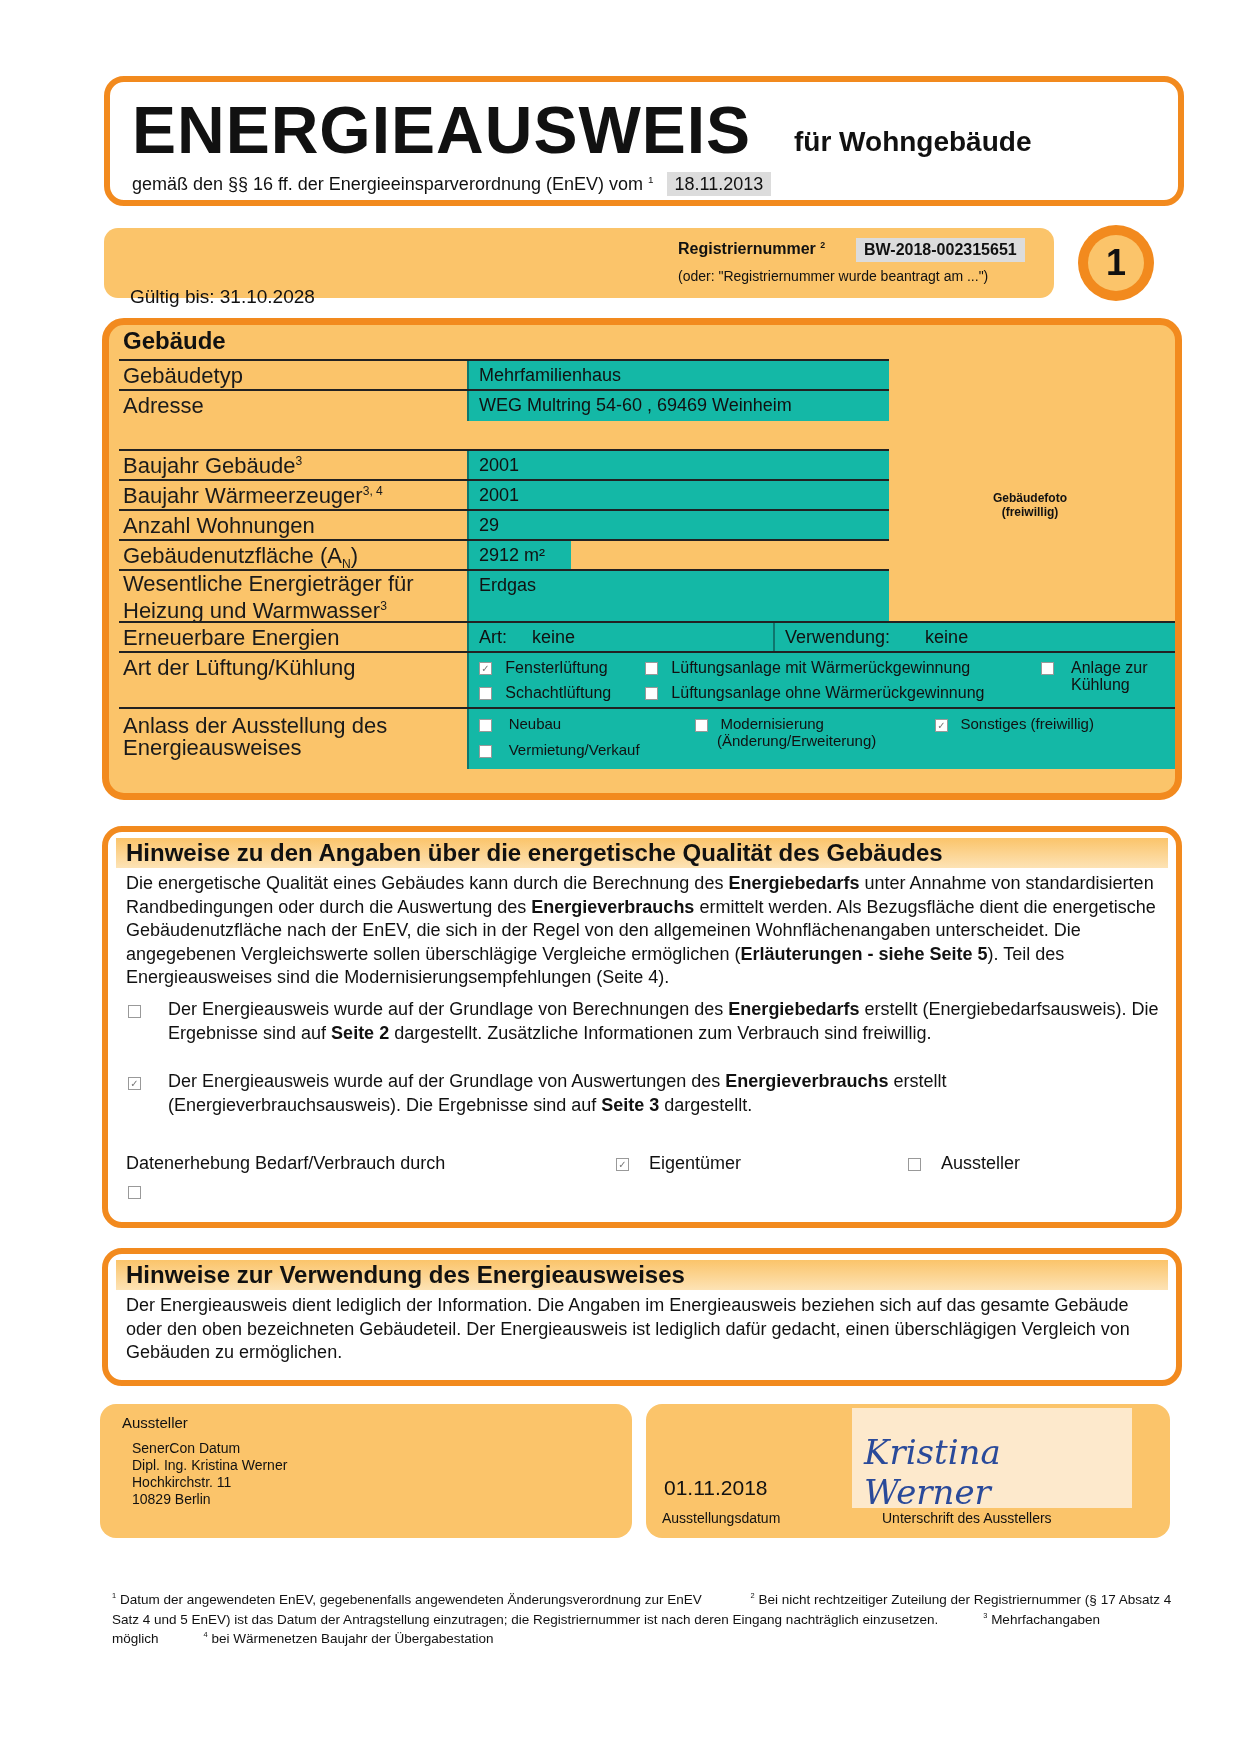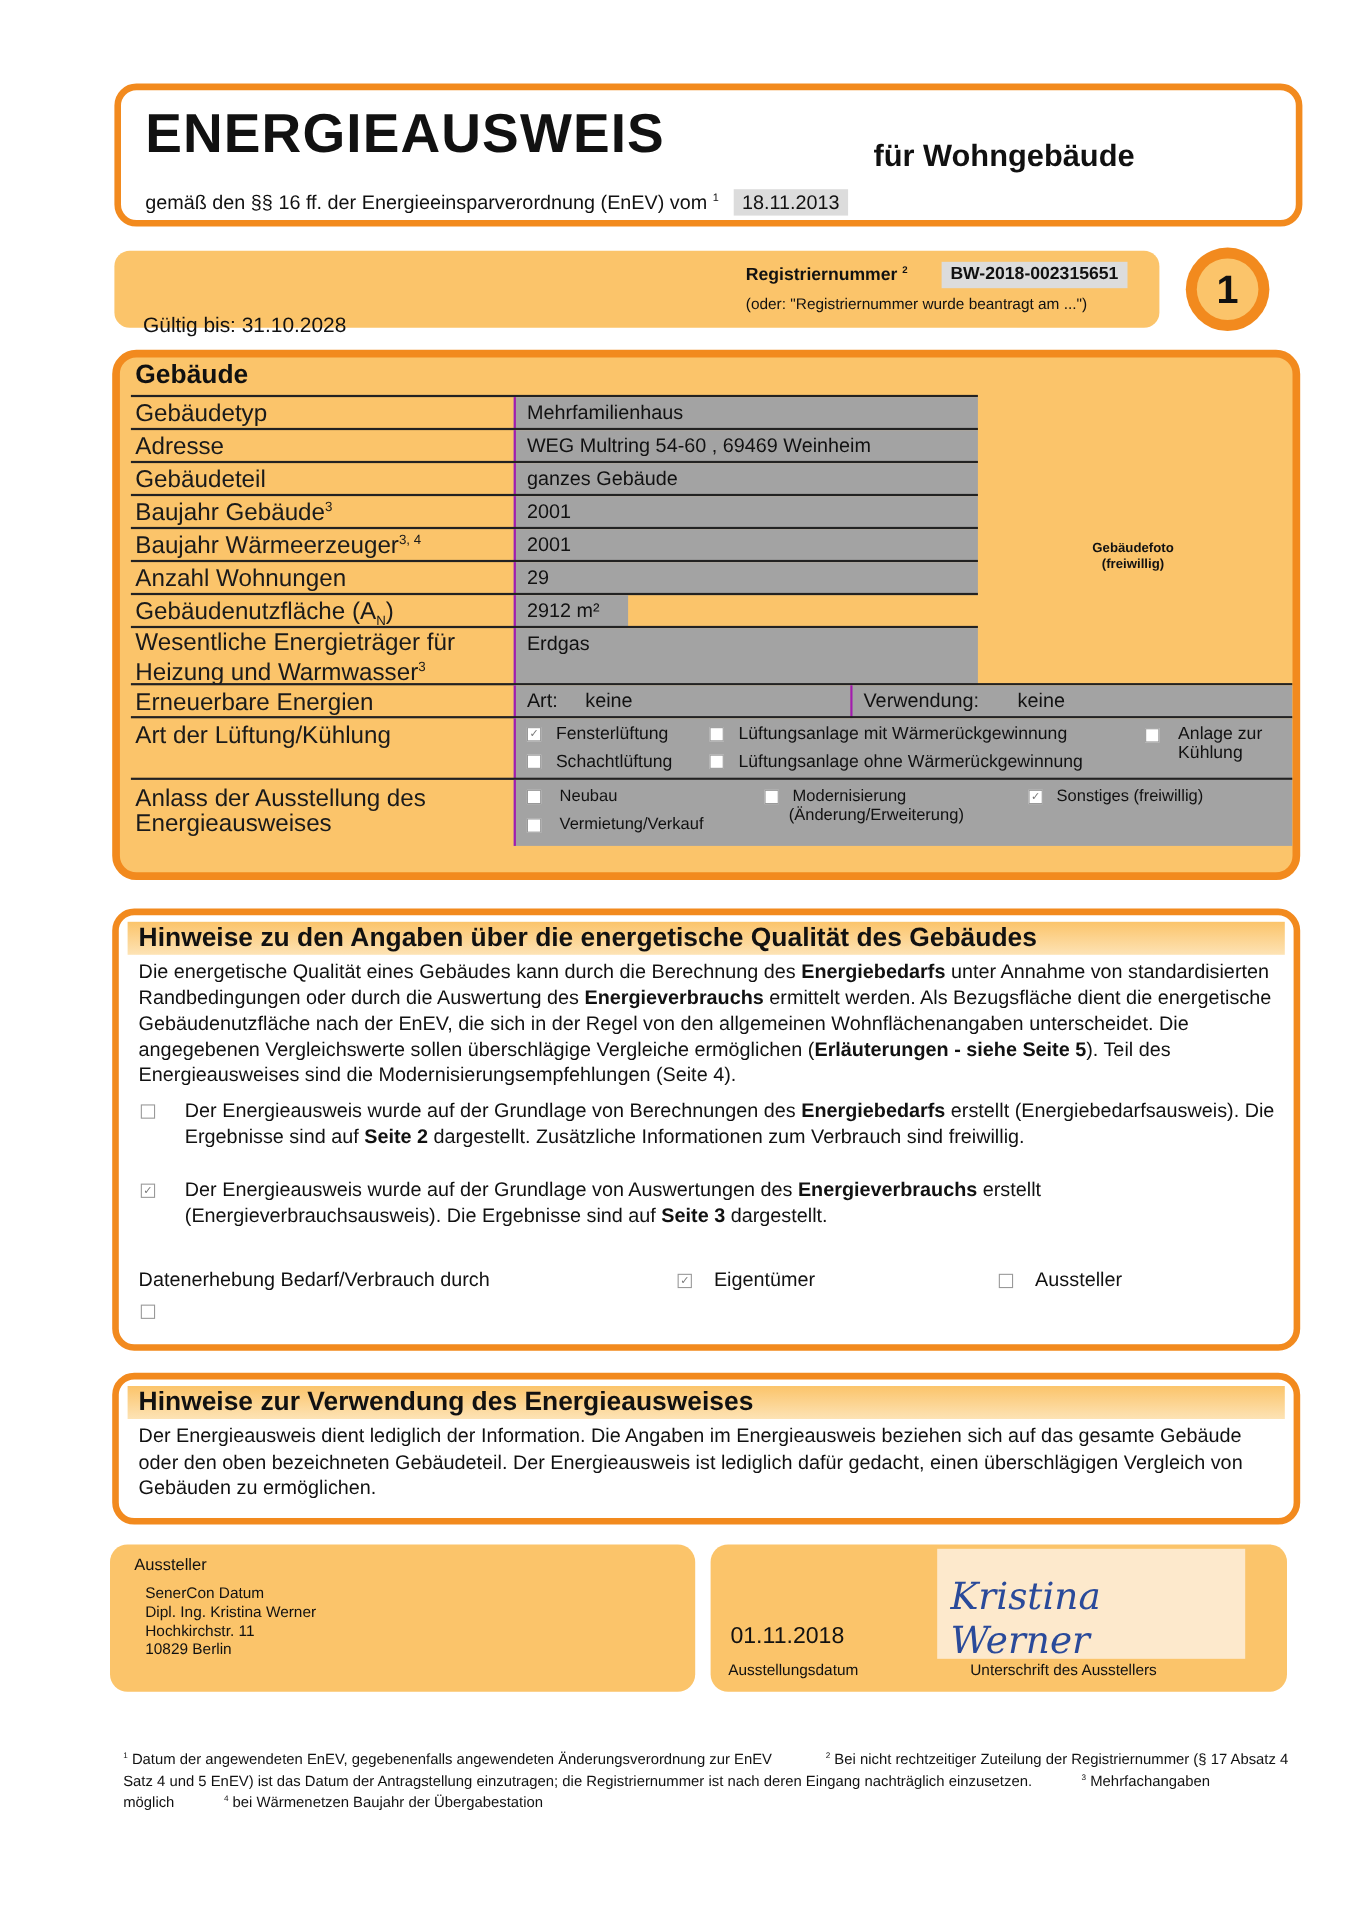--- a/index.html
+++ b/index.html
@@ -8,21 +8,21 @@
   .abs { position: absolute; }
   .orange-frame { border: 6px solid #f28a1e; border-radius: 20px; background: #fff; box-sizing: border-box; }
   .cream { background: #fbc46a; }
   .chk { display: inline-block; width: 11px; height: 11px; border: 1px solid #999; background: #fff;
          font-size: 10px; line-height: 11px; text-align: center; color: #777; vertical-align: middle; }
   .chk.on::after { content: "\2713"; }
   sup { font-size: 0.55em; }
 
   
   #header { left: 104px; top: 76px; width: 1080px; height: 130px; }
-  #title { left: 22px; top: 10px; font-size: 50px; font-weight: bold; letter-spacing: 1px; color:#111; }
+  #title { left: 22px; top: 10px; font-size: 66px; font-weight: bold; letter-spacing: 1px; color:#111; }
   #subtitle { left: 684px; top: 44px; font-size: 28px; font-weight: bold; }
   #enev-line { left: 22px; top: 92px; font-size: 18px; }
   #enev-date { background: #dcdcdc; padding: 2px 8px; margin-left: 8px; }
 
   
   #validity { left: 104px; top: 228px; width: 950px; height: 70px; border-radius: 14px; }
   #valid-until { left: 26px; top: 40px; font-size: 19px; margin-top: 18px; }
   #reg-label { left: 574px; top: 12px; font-size: 16px; font-weight: bold; }
   #reg-num { left: 752px; top: 10px; font-size: 16px; font-weight: bold; background: #dcdcdc; padding: 3px 8px; }
   #reg-note { left: 574px; top: 40px; font-size: 14px; }
@@ -30,21 +30,21 @@
                 background: #f28a1e; }
   #page-badge-inner { position:absolute; left: 10px; top: 10px; width: 56px; height: 56px; border-radius:50%;
                 background:#fbc46a; text-align:center; line-height:56px; font-size: 36px; font-weight:bold; }
 
   
   #gebaeude { left: 102px; top: 318px; width: 1080px; height: 482px; border: 7px solid #f28a1e;
               border-radius: 22px; background: #fbc46a; box-sizing: border-box; overflow: hidden; }
   #geb-title { left: 14px; top: 2px; font-size: 24px; font-weight: bold; }
   .row { position: absolute; left: 10px; width: 1056px; border-top: 2px solid #222; }
   .lbl { position: absolute; left: 4px; font-size: 22px; color:#1a1a1a; }
-  .val { position: absolute; left: 348px; background: #a3a3a3; border-left: 2px solid #a21caf; box-sizing: border-box;
+  .val { position: absolute; left: 348px; background: #14b8a6; border-left: 2px solid #0f766e; box-sizing: border-box;
          font-size: 18px; padding-left: 10px; }
   #photo { left: 780px; top: 34px; width: 282px; height: 282px; }
   #photo-label { position:absolute; left: 0; width: 100%; top: 132px; text-align:center; font-size: 12px; font-weight: bold; }
 
   
   #hinweise1 { left: 102px; top: 826px; width: 1080px; height: 402px; }
   .hx-head { position:absolute; left: 8px; top: 6px; right: 8px; height: 30px; background: linear-gradient(#fbc46a,#fde3b5);
              font-size: 24px; font-weight: bold; padding-left: 10px; line-height: 30px; }
   .para { position:absolute; font-size: 18px; line-height: 23.5px; }
 
@@ -96,24 +96,20 @@
     </div>
   </div>
 
   <div class="row" style="top:34px;height:30px;width:770px;">
     <div class="lbl" style="top:2px">Gebäudetyp</div>
     <div class="val" style="top:0;height:30px;width:422px;line-height:28px">Mehrfamilienhaus</div>
   </div>
   <div class="row" style="top:64px;height:30px;width:770px;">
     <div class="lbl" style="top:2px">Adresse</div>
     <div class="val" style="top:0;height:30px;width:422px;line-height:28px">WEG Multring 54-60 , 69469 Weinheim</div>
-  </div>
-  <div class="row" style="top:94px;height:30px;width:770px;">
-    <div class="lbl" style="top:2px">Gebäudeteil</div>
-    <div class="val" style="top:0;height:30px;width:422px;line-height:28px">ganzes Gebäude</div>
   </div>
   <div class="row" style="top:124px;height:30px;width:770px;">
     <div class="lbl" style="top:2px"><span>Baujahr Gebäude</span><sup>3</sup></div>
     <div class="val" style="top:0;height:30px;width:422px;line-height:28px">2001</div>
   </div>
   <div class="row" style="top:154px;height:30px;width:770px;">
     <div class="lbl" style="top:2px"><span>Baujahr Wärmeerzeuger</span><sup>3, 4</sup></div>
     <div class="val" style="top:0;height:30px;width:422px;line-height:28px">2001</div>
   </div>
   <div class="row" style="top:184px;height:30px;width:770px;">

